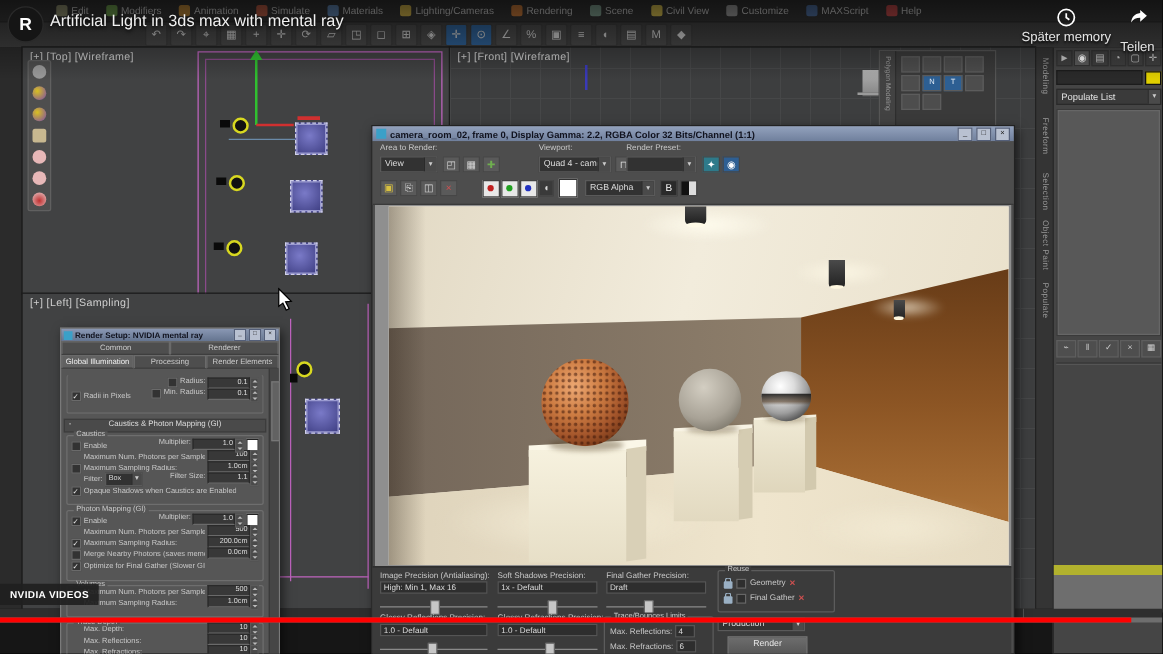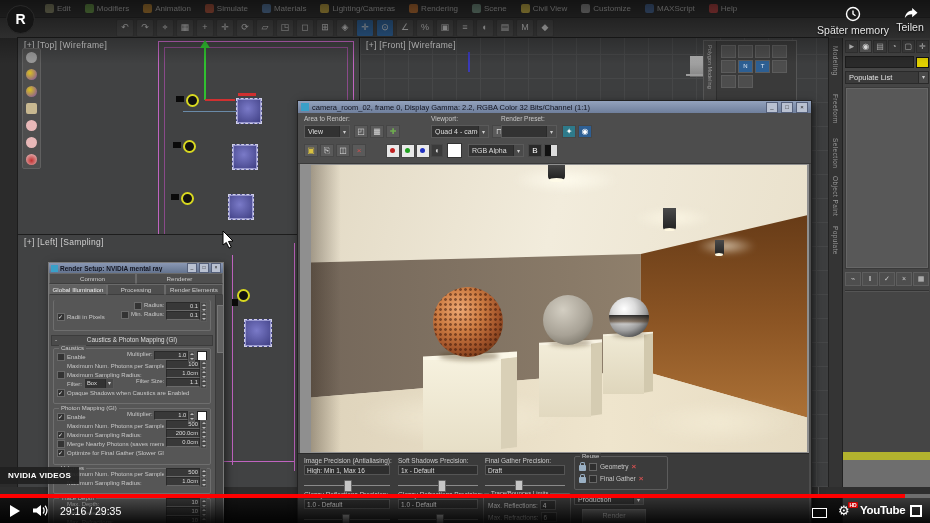--- a/index.html
+++ b/index.html
@@ -43,21 +43,21 @@
   #cmd-divider{margin:4px 2px 0 2px;border-top:1px solid #333;border-bottom:1px solid #555;}
   #cmd-olive{position:absolute;left:0;top:414px;width:88px;height:8px;background:#b2b22e;}
   #cmd-gray{position:absolute;left:0;top:422px;width:88px;height:30px;background:#6e6e6e;}
   
   #status-strip{left:0;top:487px;width:930px;height:10px;background:#2e2e2e;}
   #timeline{position:absolute;left:650px;top:0;width:180px;height:10px;background:repeating-linear-gradient(90deg,#555 0 1px,transparent 1px 14px);}
   .tick-num{position:absolute;top:1px;font-size:6px;color:#999;}
   
   #rfw{left:297px;top:100px;width:513px;height:423px;background:#4d4d4d;border:1px solid #222;box-shadow:2px 3px 8px rgba(0,0,0,.6);}
   #rfw-title{display:flex;align-items:center;height:12px;background:linear-gradient(#93a2bd,#6f7f9c);padding:0 3px;gap:3px;}
-  #rfw-title b{font-size:7.5px;color:#10121e;font-weight:normal;flex:1;white-space:nowrap;overflow:hidden;}
+  #rfw-title b{font-size:7.5px;color:#10121e;font-weight:bold;flex:1;white-space:nowrap;overflow:hidden;}
   .win-btn{width:10px;height:9px;background:#b9c1d1;border:1px solid #55607a;color:#222;font-size:6px;line-height:8px;text-align:center;flex:none;}
   #rfw-toolbar{position:relative;height:50px;background:#4d4d4d;border-bottom:1px solid #3a3a3a;font-size:6.5px;color:#c8c8c8;}
   .rt-label{position:absolute;top:2px;}
   .combo{position:absolute;height:13px;background:#323232;border:1px solid #5a5a5a;display:flex;align-items:center;box-sizing:border-box;}
   .combo i{flex:1;font-style:normal;font-size:7px;color:#ddd;padding:0 3px;white-space:nowrap;overflow:hidden;}
   .rt-ico{position:absolute;width:14px;height:13px;background:#5a5a5a;border:1px solid #464646;color:#d8d8d8;font-size:8px;line-height:12px;text-align:center;box-sizing:border-box;}
   .chanbtn{position:absolute;width:12px;height:12px;background:#e8e8e8;border:1px solid #444;}
   .chanbtn::after{content:"";position:absolute;left:3px;top:3px;width:5px;height:5px;border-radius:50%;background:var(--c);}
   #rfw-imgwrap{position:absolute;left:2px;top:63px;width:509px;height:289px;background:#8f8f8f;}
   #render-img{position:absolute;left:11px;top:1px;width:496px;height:287px;overflow:hidden;background:#efe8d8;}
@@ -734,48 +734,32 @@
         <div id="rs-thumb"></div>
       </div>
   </div>
 
   <svg class="abs" style="left:222px;top:230px;" width="13" height="19">
     <path d="M1 1l10 10-4.5.5 2.8 5.5-2.3 1.1-2.7-5.6L1 15z" fill="#fff" stroke="#000" stroke-width="1"></path>
   </svg>
 
   <div id="yt-topgrad" class="abs"></div>
   <div id="yt-avatar" class="abs" able="true">R</div>
+  <div id="yt-title" class="abs">Artificial Light in 3ds max with mental ray</div>
 
   <svg class="abs" style="left:845px;top:6px;" width="16" height="16" viewBox="0 0 16 16">
     <circle cx="8" cy="8" r="6.5" fill="none" stroke="#fff" stroke-width="1.4"></circle>
     <path d="M8 4.5V8l2.5 1.8" fill="none" stroke="#fff" stroke-width="1.4"></path>
   </svg>
   <div class="yt-toplink abs" style="left:810px;top:24px;width:86px;">Später memory</div>
   <svg class="abs" style="left:903px;top:5px;" width="17" height="16" viewBox="0 0 24 24">
     <path d="M13 4.5l8 7-8 7v-4.6c-5 0-8 1.6-11 5.6 1-6.5 4-10.5 11-11.4z" fill="#fff"></path>
   </svg>
-  <div class="yt-toplink abs" style="left:890px;top:21px;width:40px;">Teilen</div>
+  <div class="yt-toplink abs" style="left:890px;top:32px;width:40px;">Teilen</div>
 
   <div id="yt-morevideos" class="abs">NVIDIA VIDEOS</div>
 
   <div id="yt-progress" class="abs">
     <div id="yt-progress-fill" style="width: 97.3%;"></div>
   </div>
 
-  <div id="yt-controls" class="abs">
-    <span id="play-btn"></span>
-    <svg class="abs" style="left:32px;top:6px;" width="18" height="13" viewBox="0 0 18 13">
-      <path d="M1 4.5v4h3.5L9 12V1L4.5 4.5z" fill="#fff"></path>
-      <path d="M11 3.5c1.5 1.5 1.5 4.5 0 6M13 1.8c2.6 2.6 2.6 6.8 0 9.4" fill="none" stroke="#fff" stroke-width="1.3"></path>
-    </svg>
-    <span id="time-text">29:16 / 29:35</span>
-    <span id="theater-ico"></span>
-    <span id="gear-wrap">⚙<b id="hd-badge">HD</b></span>
-    <span id="yt-logo">YouTube</span>
-    <span id="fs-ico">
-        <span class="tl"></span>
-        <span class="tr"></span>
-        <span class="bl"></span>
-        <span class="br"></span>
-      </span>
-  </div>
 
 </div>
 
 </body></html>

